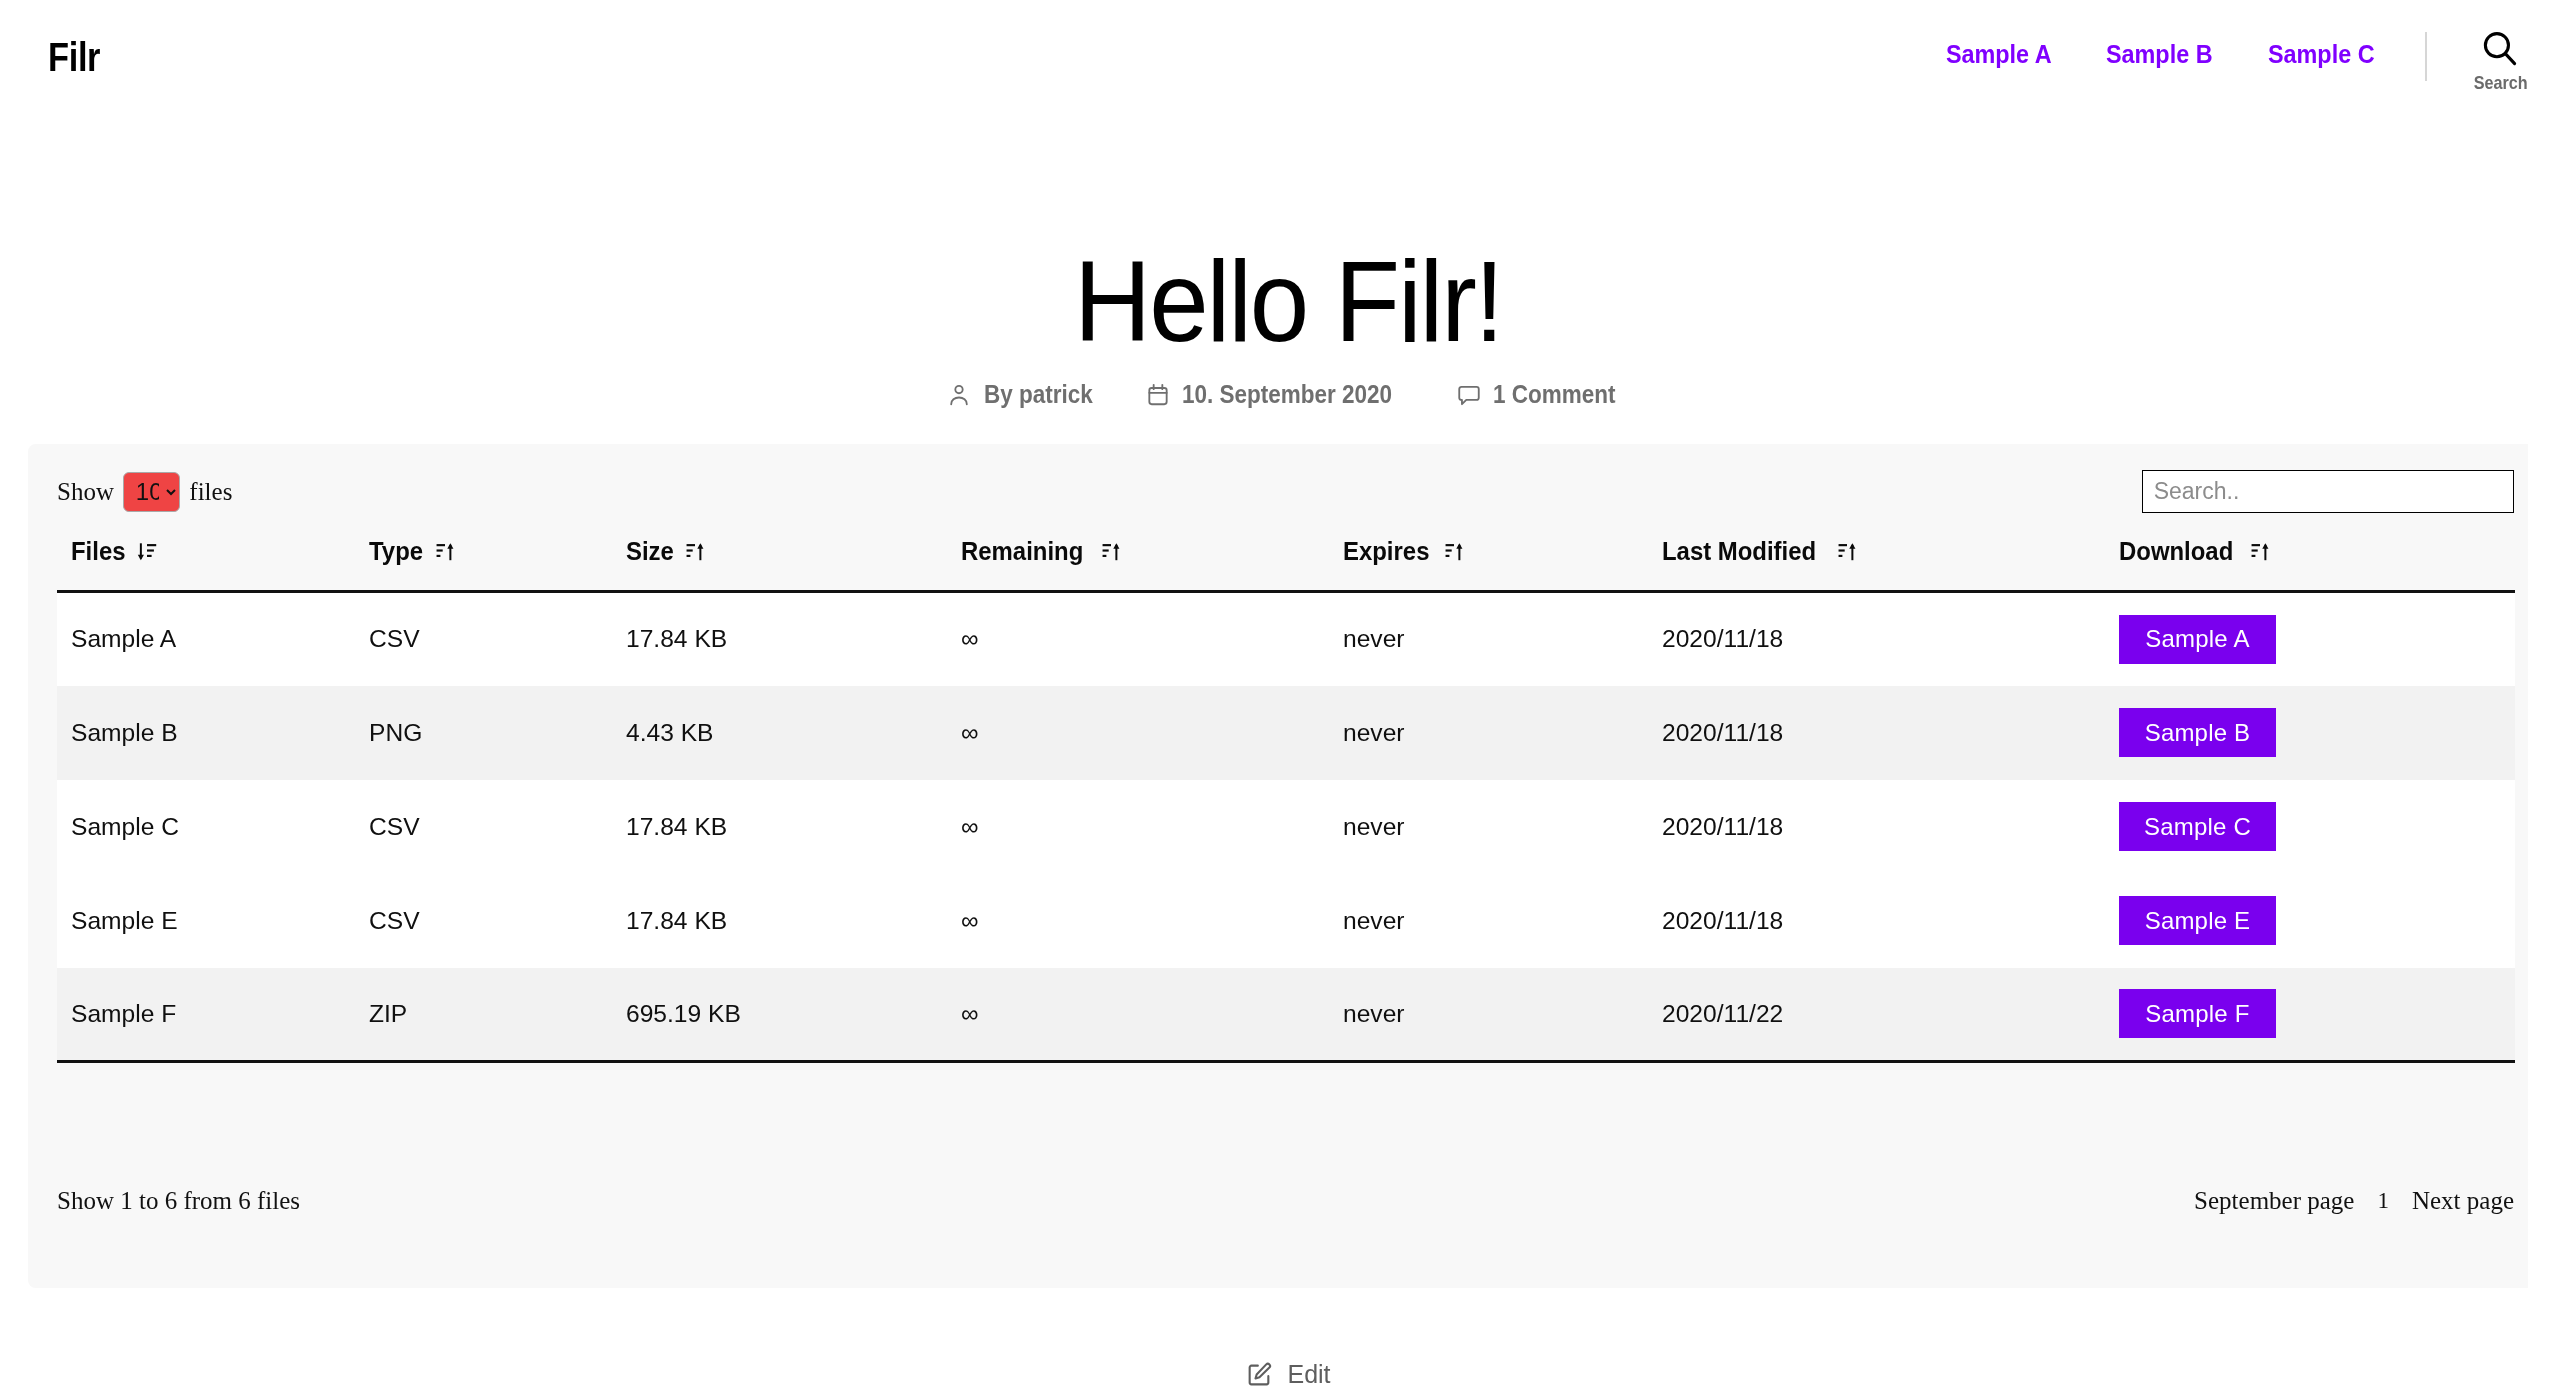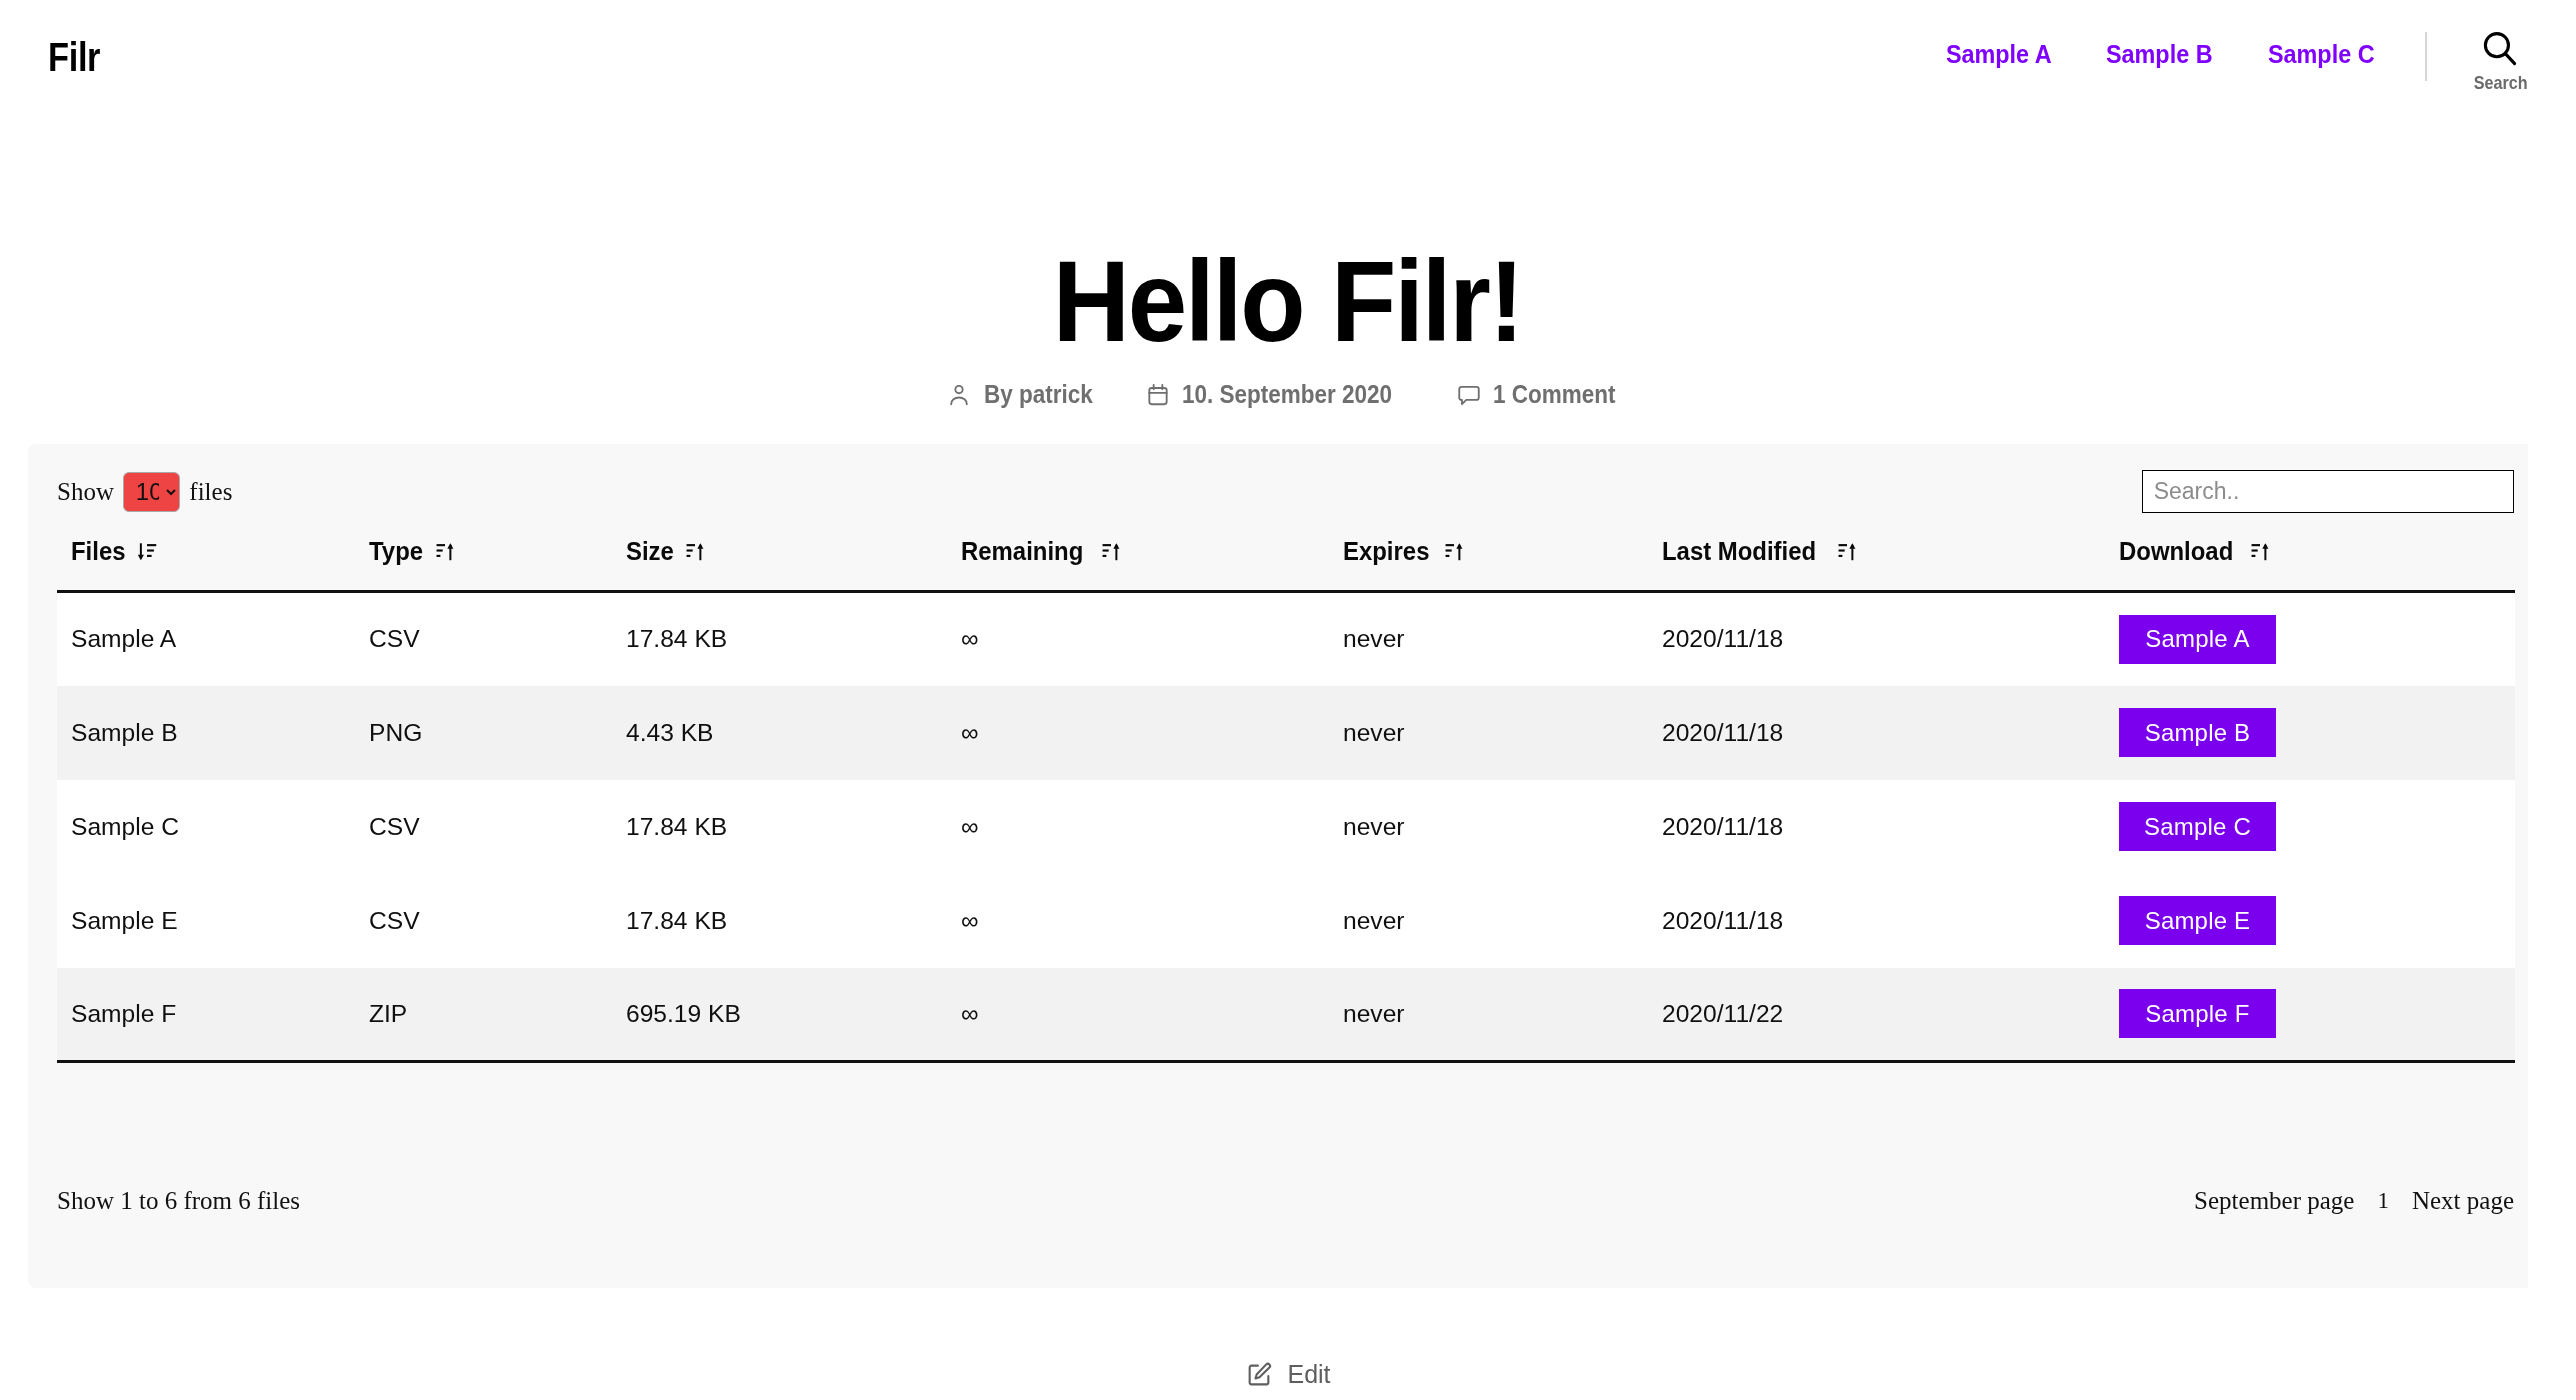--- a/index.html
+++ b/index.html
@@ -47,21 +47,21 @@
     margin-top: 3.1px; font-size: 18.4px; font-weight: 700; color: #6b6b6b;
     font-family: "Liberation Sans Narrow", "Liberation Sans", sans-serif;
     transform: scaleX(0.88);
   }
 
   
   .post-title {
     position: absolute; top: 167px; left: 0; width: 2576px;
     text-align: center;
     font-family: "Liberation Sans Narrow", "Liberation Sans", sans-serif;
-    font-weight: 700; font-size: 115px; line-height: 1; color: #000;
+    font-weight: 400; font-size: 115px; line-height: 1; color: #000;
     letter-spacing: -2.3px;
   }
   .post-title span { display:inline-block; transform: scaleX(0.93); }
 
   
   .post-meta {
     position: absolute; top: 361px; left: 0; width: 2576px;
     display: flex; align-items: center; justify-content: center; gap: 40px;
   }
   .meta-item { display: flex; align-items: center; gap: 11.5px; margin-top: 19px; }

